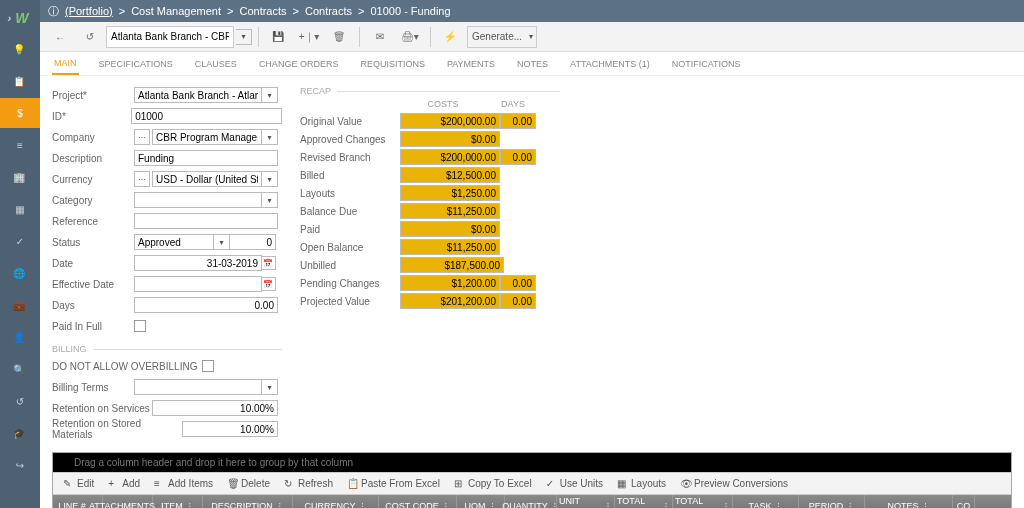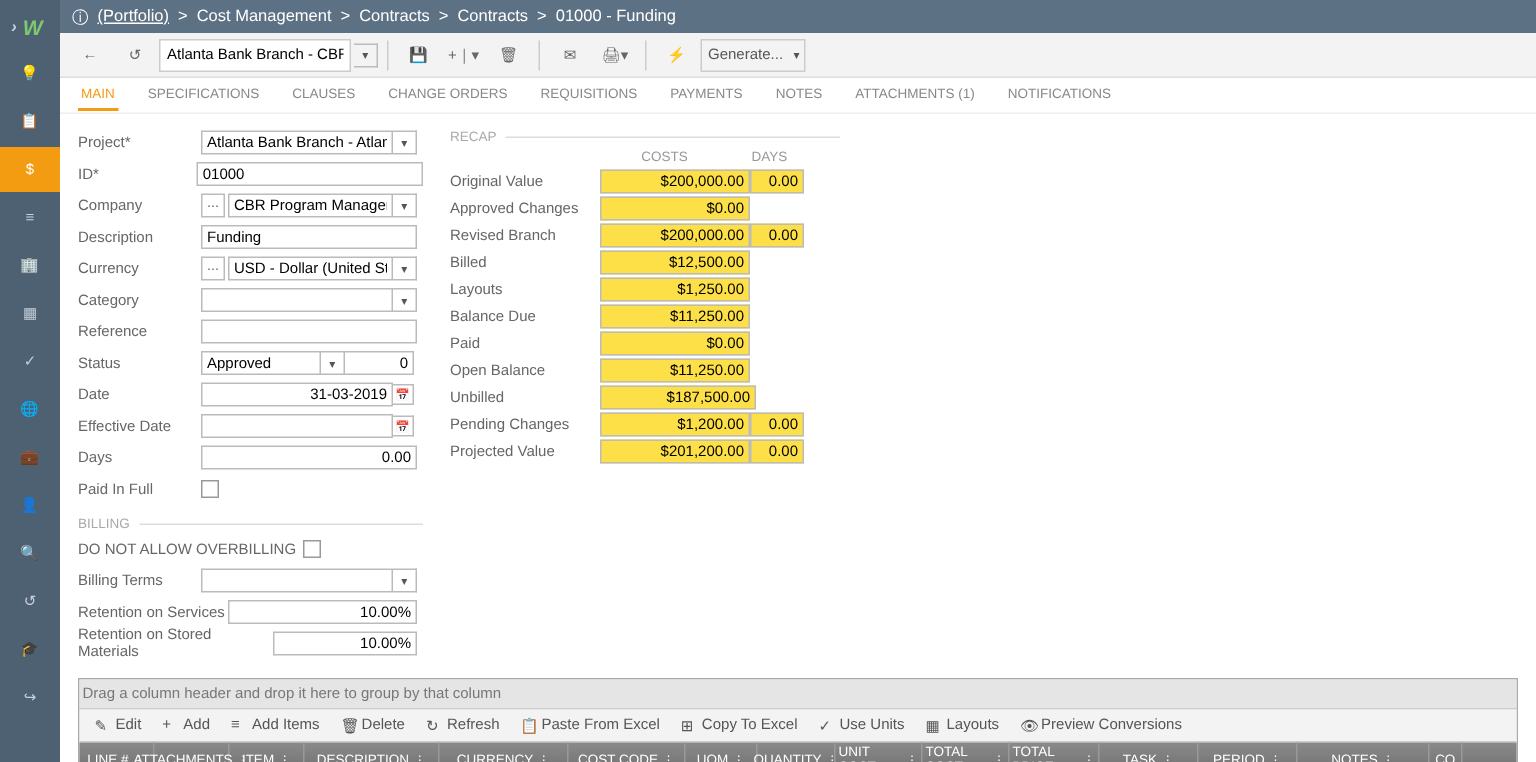--- a/index.html
+++ b/index.html
@@ -12,42 +12,42 @@
 .expand-btn { color:#c8d0d8; position:relative; left:-4px; font-size:11px; }
 .main { flex: 1; display: flex; flex-direction: column; }
 .header { background: #5d7184; color: #fff; height: 22px; display: flex; align-items: center; padding: 0 8px; font-size: 11px; gap: 6px; }
 .header a { color: #fff; text-decoration: underline; }
 .toolbar { background: #f3f3f3; height: 30px; display: flex; align-items: center; padding: 0 6px; gap: 2px; border-bottom: 1px solid #ddd; }
 .tb-btn { width: 28px; height: 24px; display: flex; align-items: center; justify-content: center; cursor: pointer; color: #666; border-radius: 2px; }
 .tb-sep { width: 1px; height: 20px; background: #ccc; margin: 0 4px; }
 .tb-select { height: 22px; border: 1px solid #ccc; font-size: 10px; padding: 0 4px; width: 128px; }
 .tb-generate { border: 1px solid #ccc; height: 22px; padding: 0 14px 0 4px; font-size: 10px; display:flex;align-items:center;position:relative;}
 .tb-generate::after{content:"▾";position:absolute;right:3px;font-size:8px;}
-.tabs { display: flex; height: 24px; border-bottom: 1px solid #eee; padding-left: 12px; gap: 18px; align-items: flex-start; }
+.tabs { display: flex; height: 24px; border-bottom: 1px solid #eee; padding-left: 12px; gap: 18px; align-items: center; }
 .tab { font-size: 9px; color: #888; padding: 5px 2px; cursor: pointer; text-transform: uppercase; }
 .tab.active { color: #f39c12; border-bottom: 2px solid #f39c12; }
 .content { flex: 1; overflow: auto; padding: 10px 12px 0 12px; }
 .form-area { display: flex; gap: 18px; }
 .form-col { display: flex; flex-direction: column; gap: 3px; }
 .form-row { display: flex; align-items: center; height: 18px; }
 .form-label { width: 82px; font-size: 10px; color: #666; }
 .form-label-w { width: 100px; }
 .form-input { border: 1px solid #bbb; height: 16px; font-size: 10px; padding: 0 3px; width: 128px; background:#fff; }
-.form-input.ro { background: #fde047; text-align: right; }
+.form-input.ro { background: #eab308; text-align: right; }
 .form-input.num { text-align: right; }
 .form-input.small { width: 36px; text-align:right; }
 .ellips-btn { width:16px;height:16px;border:1px solid #bbb;font-size:8px;display:flex;align-items:center;justify-content:center;margin-right:2px;cursor:pointer;}
 .dd-btn { width:16px;height:16px;border:1px solid #bbb;border-left:0;font-size:8px;display:flex;align-items:center;justify-content:center;cursor:pointer;}
 .section-label { font-size: 9px; color: #aaa; text-transform: uppercase; display:flex;align-items:center;gap:6px;margin-top:6px;}
 .section-label::after { content:""; flex:1; height:1px; background:#ddd;}
 .recap-hdr { display:flex; width: 248px; }
 .recap-hdr span { flex:1; text-align:center; font-size:9px; color:#999; text-transform:uppercase;}
 .recap-hdr span:first-child{width:108px;flex:none;}
 .grid-area { margin-top: 14px; border: 1px solid #aaa; }
-.grid-group-hint { background:#e5e5e5; border-bottom:1px solid #ccc; padding: 4px 2px; font-size:10px; color:#777; }
+.grid-group-hint { background:#000000; border-bottom:1px solid #ccc; padding: 4px 21px; font-size:10px; color:#777; }
 .grid-toolbar { background:#f3f3f3; border-bottom:1px solid #ccc; padding: 3px 4px; display:flex; gap:2px; flex-wrap:wrap;}
 .grid-tb-btn { display:flex;align-items:center;gap:3px;padding:2px 6px;font-size:10px;color:#555;cursor:pointer;}
 .grid-tb-btn svg, .grid-tb-btn .ic { width:11px;height:11px;display:inline-block;}
 .grid-head { background:linear-gradient(#8a8a8a,#6e6e6e); color:#fff; display:flex; height:22px;}
 .gh-cell { border-right:1px solid #999; display:flex;align-items:center;justify-content:center;font-size:9px;padding:0 2px;text-transform:uppercase;position:relative;}
 .gh-cell .dots{margin-left:3px;font-size:8px;}
 .checkbox { width:12px;height:12px;border:1px solid #999;}
 .cal-icon{width:14px;height:14px;border:1px solid #bbb;border-left:0;display:flex;align-items:center;justify-content:center;font-size:8px;}
 
 .c-line{width:50px;} .c-att{width:50px;} .c-item{width:50px;} .c-desc{width:90px;} .c-curr{width:86px;}

